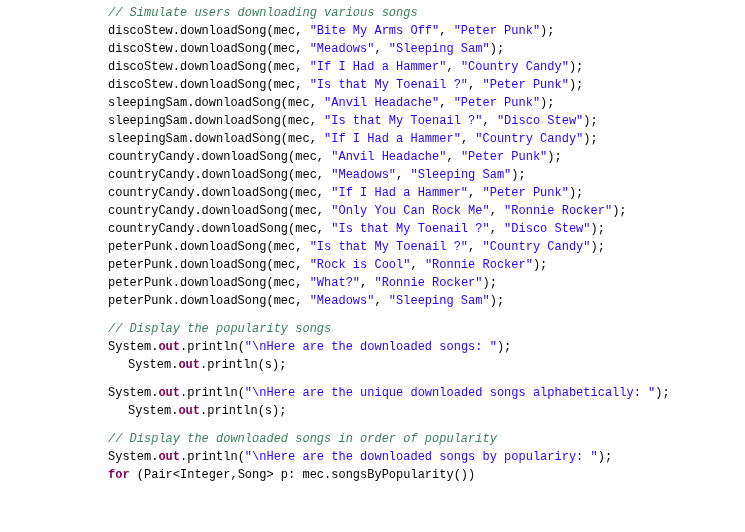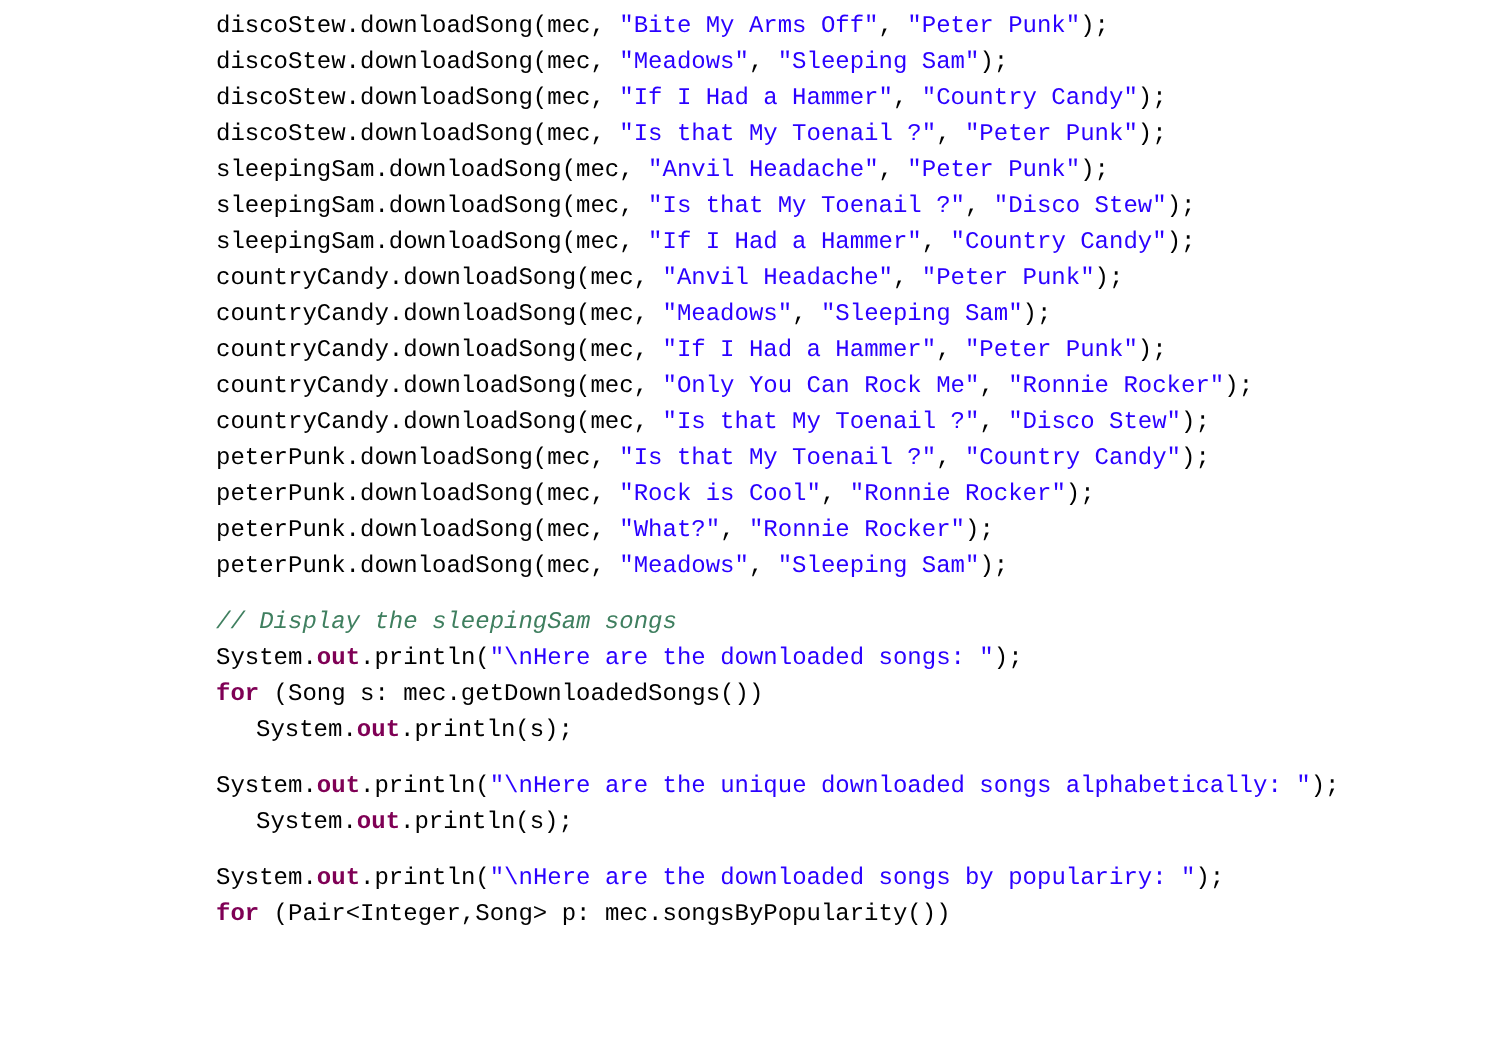--- a/index.html
+++ b/index.html
@@ -21,40 +21,41 @@
       padding: 4px 0 4px 0;
       background: #ffffff;
       width: 745px;
     }
     .blank { height: 10px; }
   </style>
 </head>
 <body>
 
 <div class="code-container">
+<div style="white-space: pre; font-family: &quot;Courier New&quot;, Courier, monospace; font-size: 12px; line-height: 1.5; padding-left: 108px;"><span style="color: rgb(63, 127, 95); font-style: italic;">// Simulate users downloading various songs</span></div>
     <div style="white-space: pre; font-family: &quot;Courier New&quot;, Courier, monospace; font-size: 12px; line-height: 1.5; padding-left: 108px;"><span style="color: rgb(0, 0, 0);">discoStew.downloadSong(mec, </span><span style="color: rgb(42, 0, 255);">"Bite My Arms Off"</span><span style="color: rgb(0, 0, 0);">, </span><span style="color: rgb(42, 0, 255);">"Peter Punk"</span><span style="color: rgb(0, 0, 0);">);</span></div>
     <div style="white-space: pre; font-family: &quot;Courier New&quot;, Courier, monospace; font-size: 12px; line-height: 1.5; padding-left: 108px;"><span style="color: rgb(0, 0, 0);">discoStew.downloadSong(mec, </span><span style="color: rgb(42, 0, 255);">"Meadows"</span><span style="color: rgb(0, 0, 0);">, </span><span style="color: rgb(42, 0, 255);">"Sleeping Sam"</span><span style="color: rgb(0, 0, 0);">);</span></div>
     <div style="white-space: pre; font-family: &quot;Courier New&quot;, Courier, monospace; font-size: 12px; line-height: 1.5; padding-left: 108px;"><span style="color: rgb(0, 0, 0);">discoStew.downloadSong(mec, </span><span style="color: rgb(42, 0, 255);">"If I Had a Hammer"</span><span style="color: rgb(0, 0, 0);">, </span><span style="color: rgb(42, 0, 255);">"Country Candy"</span><span style="color: rgb(0, 0, 0);">);</span></div>
     <div style="white-space: pre; font-family: &quot;Courier New&quot;, Courier, monospace; font-size: 12px; line-height: 1.5; padding-left: 108px;"><span style="color: rgb(0, 0, 0);">discoStew.downloadSong(mec, </span><span style="color: rgb(42, 0, 255);">"Is that My Toenail ?"</span><span style="color: rgb(0, 0, 0);">, </span><span style="color: rgb(42, 0, 255);">"Peter Punk"</span><span style="color: rgb(0, 0, 0);">);</span></div>
     <div style="white-space: pre; font-family: &quot;Courier New&quot;, Courier, monospace; font-size: 12px; line-height: 1.5; padding-left: 108px;"><span style="color: rgb(0, 0, 0);">sleepingSam.downloadSong(mec, </span><span style="color: rgb(42, 0, 255);">"Anvil Headache"</span><span style="color: rgb(0, 0, 0);">, </span><span style="color: rgb(42, 0, 255);">"Peter Punk"</span><span style="color: rgb(0, 0, 0);">);</span></div>
     <div style="white-space: pre; font-family: &quot;Courier New&quot;, Courier, monospace; font-size: 12px; line-height: 1.5; padding-left: 108px;"><span style="color: rgb(0, 0, 0);">sleepingSam.downloadSong(mec, </span><span style="color: rgb(42, 0, 255);">"Is that My Toenail ?"</span><span style="color: rgb(0, 0, 0);">, </span><span style="color: rgb(42, 0, 255);">"Disco Stew"</span><span style="color: rgb(0, 0, 0);">);</span></div>
     <div style="white-space: pre; font-family: &quot;Courier New&quot;, Courier, monospace; font-size: 12px; line-height: 1.5; padding-left: 108px;"><span style="color: rgb(0, 0, 0);">sleepingSam.downloadSong(mec, </span><span style="color: rgb(42, 0, 255);">"If I Had a Hammer"</span><span style="color: rgb(0, 0, 0);">, </span><span style="color: rgb(42, 0, 255);">"Country Candy"</span><span style="color: rgb(0, 0, 0);">);</span></div>
     <div style="white-space: pre; font-family: &quot;Courier New&quot;, Courier, monospace; font-size: 12px; line-height: 1.5; padding-left: 108px;"><span style="color: rgb(0, 0, 0);">countryCandy.downloadSong(mec, </span><span style="color: rgb(42, 0, 255);">"Anvil Headache"</span><span style="color: rgb(0, 0, 0);">, </span><span style="color: rgb(42, 0, 255);">"Peter Punk"</span><span style="color: rgb(0, 0, 0);">);</span></div>
     <div style="white-space: pre; font-family: &quot;Courier New&quot;, Courier, monospace; font-size: 12px; line-height: 1.5; padding-left: 108px;"><span style="color: rgb(0, 0, 0);">countryCandy.downloadSong(mec, </span><span style="color: rgb(42, 0, 255);">"Meadows"</span><span style="color: rgb(0, 0, 0);">, </span><span style="color: rgb(42, 0, 255);">"Sleeping Sam"</span><span style="color: rgb(0, 0, 0);">);</span></div>
     <div style="white-space: pre; font-family: &quot;Courier New&quot;, Courier, monospace; font-size: 12px; line-height: 1.5; padding-left: 108px;"><span style="color: rgb(0, 0, 0);">countryCandy.downloadSong(mec, </span><span style="color: rgb(42, 0, 255);">"If I Had a Hammer"</span><span style="color: rgb(0, 0, 0);">, </span><span style="color: rgb(42, 0, 255);">"Peter Punk"</span><span style="color: rgb(0, 0, 0);">);</span></div>
     <div style="white-space: pre; font-family: &quot;Courier New&quot;, Courier, monospace; font-size: 12px; line-height: 1.5; padding-left: 108px;"><span style="color: rgb(0, 0, 0);">countryCandy.downloadSong(mec, </span><span style="color: rgb(42, 0, 255);">"Only You Can Rock Me"</span><span style="color: rgb(0, 0, 0);">, </span><span style="color: rgb(42, 0, 255);">"Ronnie Rocker"</span><span style="color: rgb(0, 0, 0);">);</span></div>
     <div style="white-space: pre; font-family: &quot;Courier New&quot;, Courier, monospace; font-size: 12px; line-height: 1.5; padding-left: 108px;"><span style="color: rgb(0, 0, 0);">countryCandy.downloadSong(mec, </span><span style="color: rgb(42, 0, 255);">"Is that My Toenail ?"</span><span style="color: rgb(0, 0, 0);">, </span><span style="color: rgb(42, 0, 255);">"Disco Stew"</span><span style="color: rgb(0, 0, 0);">);</span></div>
     <div style="white-space: pre; font-family: &quot;Courier New&quot;, Courier, monospace; font-size: 12px; line-height: 1.5; padding-left: 108px;"><span style="color: rgb(0, 0, 0);">peterPunk.downloadSong(mec, </span><span style="color: rgb(42, 0, 255);">"Is that My Toenail ?"</span><span style="color: rgb(0, 0, 0);">, </span><span style="color: rgb(42, 0, 255);">"Country Candy"</span><span style="color: rgb(0, 0, 0);">);</span></div>
     <div style="white-space: pre; font-family: &quot;Courier New&quot;, Courier, monospace; font-size: 12px; line-height: 1.5; padding-left: 108px;"><span style="color: rgb(0, 0, 0);">peterPunk.downloadSong(mec, </span><span style="color: rgb(42, 0, 255);">"Rock is Cool"</span><span style="color: rgb(0, 0, 0);">, </span><span style="color: rgb(42, 0, 255);">"Ronnie Rocker"</span><span style="color: rgb(0, 0, 0);">);</span></div>
     <div style="white-space: pre; font-family: &quot;Courier New&quot;, Courier, monospace; font-size: 12px; line-height: 1.5; padding-left: 108px;"><span style="color: rgb(0, 0, 0);">peterPunk.downloadSong(mec, </span><span style="color: rgb(42, 0, 255);">"What?"</span><span style="color: rgb(0, 0, 0);">, </span><span style="color: rgb(42, 0, 255);">"Ronnie Rocker"</span><span style="color: rgb(0, 0, 0);">);</span></div>
     <div style="white-space: pre; font-family: &quot;Courier New&quot;, Courier, monospace; font-size: 12px; line-height: 1.5; padding-left: 108px;"><span style="color: rgb(0, 0, 0);">peterPunk.downloadSong(mec, </span><span style="color: rgb(42, 0, 255);">"Meadows"</span><span style="color: rgb(0, 0, 0);">, </span><span style="color: rgb(42, 0, 255);">"Sleeping Sam"</span><span style="color: rgb(0, 0, 0);">);</span></div>
     <div class="blank"></div>
-    <div style="white-space: pre; font-family: &quot;Courier New&quot;, Courier, monospace; font-size: 12px; line-height: 1.5; padding-left: 108px;"><span style="color: rgb(63, 127, 95); font-style: italic;">// Display the sleepingSam songs</span></div>
+    <div style="white-space: pre; font-family: &quot;Courier New&quot;, Courier, monospace; font-size: 12px; line-height: 1.5; padding-left: 108px;"><span style="color: rgb(63, 127, 95); font-style: italic;">// Display the popularity songs</span></div>
     <div style="white-space: pre; font-family: &quot;Courier New&quot;, Courier, monospace; font-size: 12px; line-height: 1.5; padding-left: 108px;"><span style="color: rgb(0, 0, 0);">System.</span><span style="color: rgb(127, 0, 85); font-weight: bold;">out</span><span style="color: rgb(0, 0, 0);">.println(</span><span style="color: rgb(42, 0, 255);">"\nHere are the downloaded songs: "</span><span style="color: rgb(0, 0, 0);">);</span></div>
-    <div style="white-space: pre; font-family: &quot;Courier New&quot;, Courier, monospace; font-size: 12px; line-height: 1.5; padding-left: 108px;"><span style="color: rgb(127, 0, 85); font-weight: bold;">for</span><span style="color: rgb(0, 0, 0);"> (Song s: mec.getDownloadedSongs())</span></div>
     <div style="white-space: pre; font-family: &quot;Courier New&quot;, Courier, monospace; font-size: 12px; line-height: 1.5; padding-left: 128px;"><span style="color: rgb(0, 0, 0);">System.</span><span style="color: rgb(127, 0, 85); font-weight: bold;">out</span><span style="color: rgb(0, 0, 0);">.println(s);</span></div>
     <div class="blank"></div>
     <div style="white-space: pre; font-family: &quot;Courier New&quot;, Courier, monospace; font-size: 12px; line-height: 1.5; padding-left: 108px;"><span style="color: rgb(0, 0, 0);">System.</span><span style="color: rgb(127, 0, 85); font-weight: bold;">out</span><span style="color: rgb(0, 0, 0);">.println(</span><span style="color: rgb(42, 0, 255);">"\nHere are the unique downloaded songs alphabetically: "</span><span style="color: rgb(0, 0, 0);">);</span></div>
     <div style="white-space: pre; font-family: &quot;Courier New&quot;, Courier, monospace; font-size: 12px; line-height: 1.5; padding-left: 128px;"><span style="color: rgb(0, 0, 0);">System.</span><span style="color: rgb(127, 0, 85); font-weight: bold;">out</span><span style="color: rgb(0, 0, 0);">.println(s);</span></div>
     <div class="blank"></div>
+    <div style="white-space: pre; font-family: &quot;Courier New&quot;, Courier, monospace; font-size: 12px; line-height: 1.5; padding-left: 108px;"><span style="color: rgb(63, 127, 95); font-style: italic;">// Display the downloaded songs in order of popularity</span></div>
     <div style="white-space: pre; font-family: &quot;Courier New&quot;, Courier, monospace; font-size: 12px; line-height: 1.5; padding-left: 108px;"><span style="color: rgb(0, 0, 0);">System.</span><span style="color: rgb(127, 0, 85); font-weight: bold;">out</span><span style="color: rgb(0, 0, 0);">.println(</span><span style="color: rgb(42, 0, 255);">"\nHere are the downloaded songs by populariry: "</span><span style="color: rgb(0, 0, 0);">);</span></div>
     <div style="white-space: pre; font-family: &quot;Courier New&quot;, Courier, monospace; font-size: 12px; line-height: 1.5; padding-left: 108px;"><span style="color: rgb(127, 0, 85); font-weight: bold;">for</span><span style="color: rgb(0, 0, 0);"> (Pair&lt;Integer,Song&gt; p: mec.songsByPopularity())</span></div>
   </div>
 
 </body></html>

